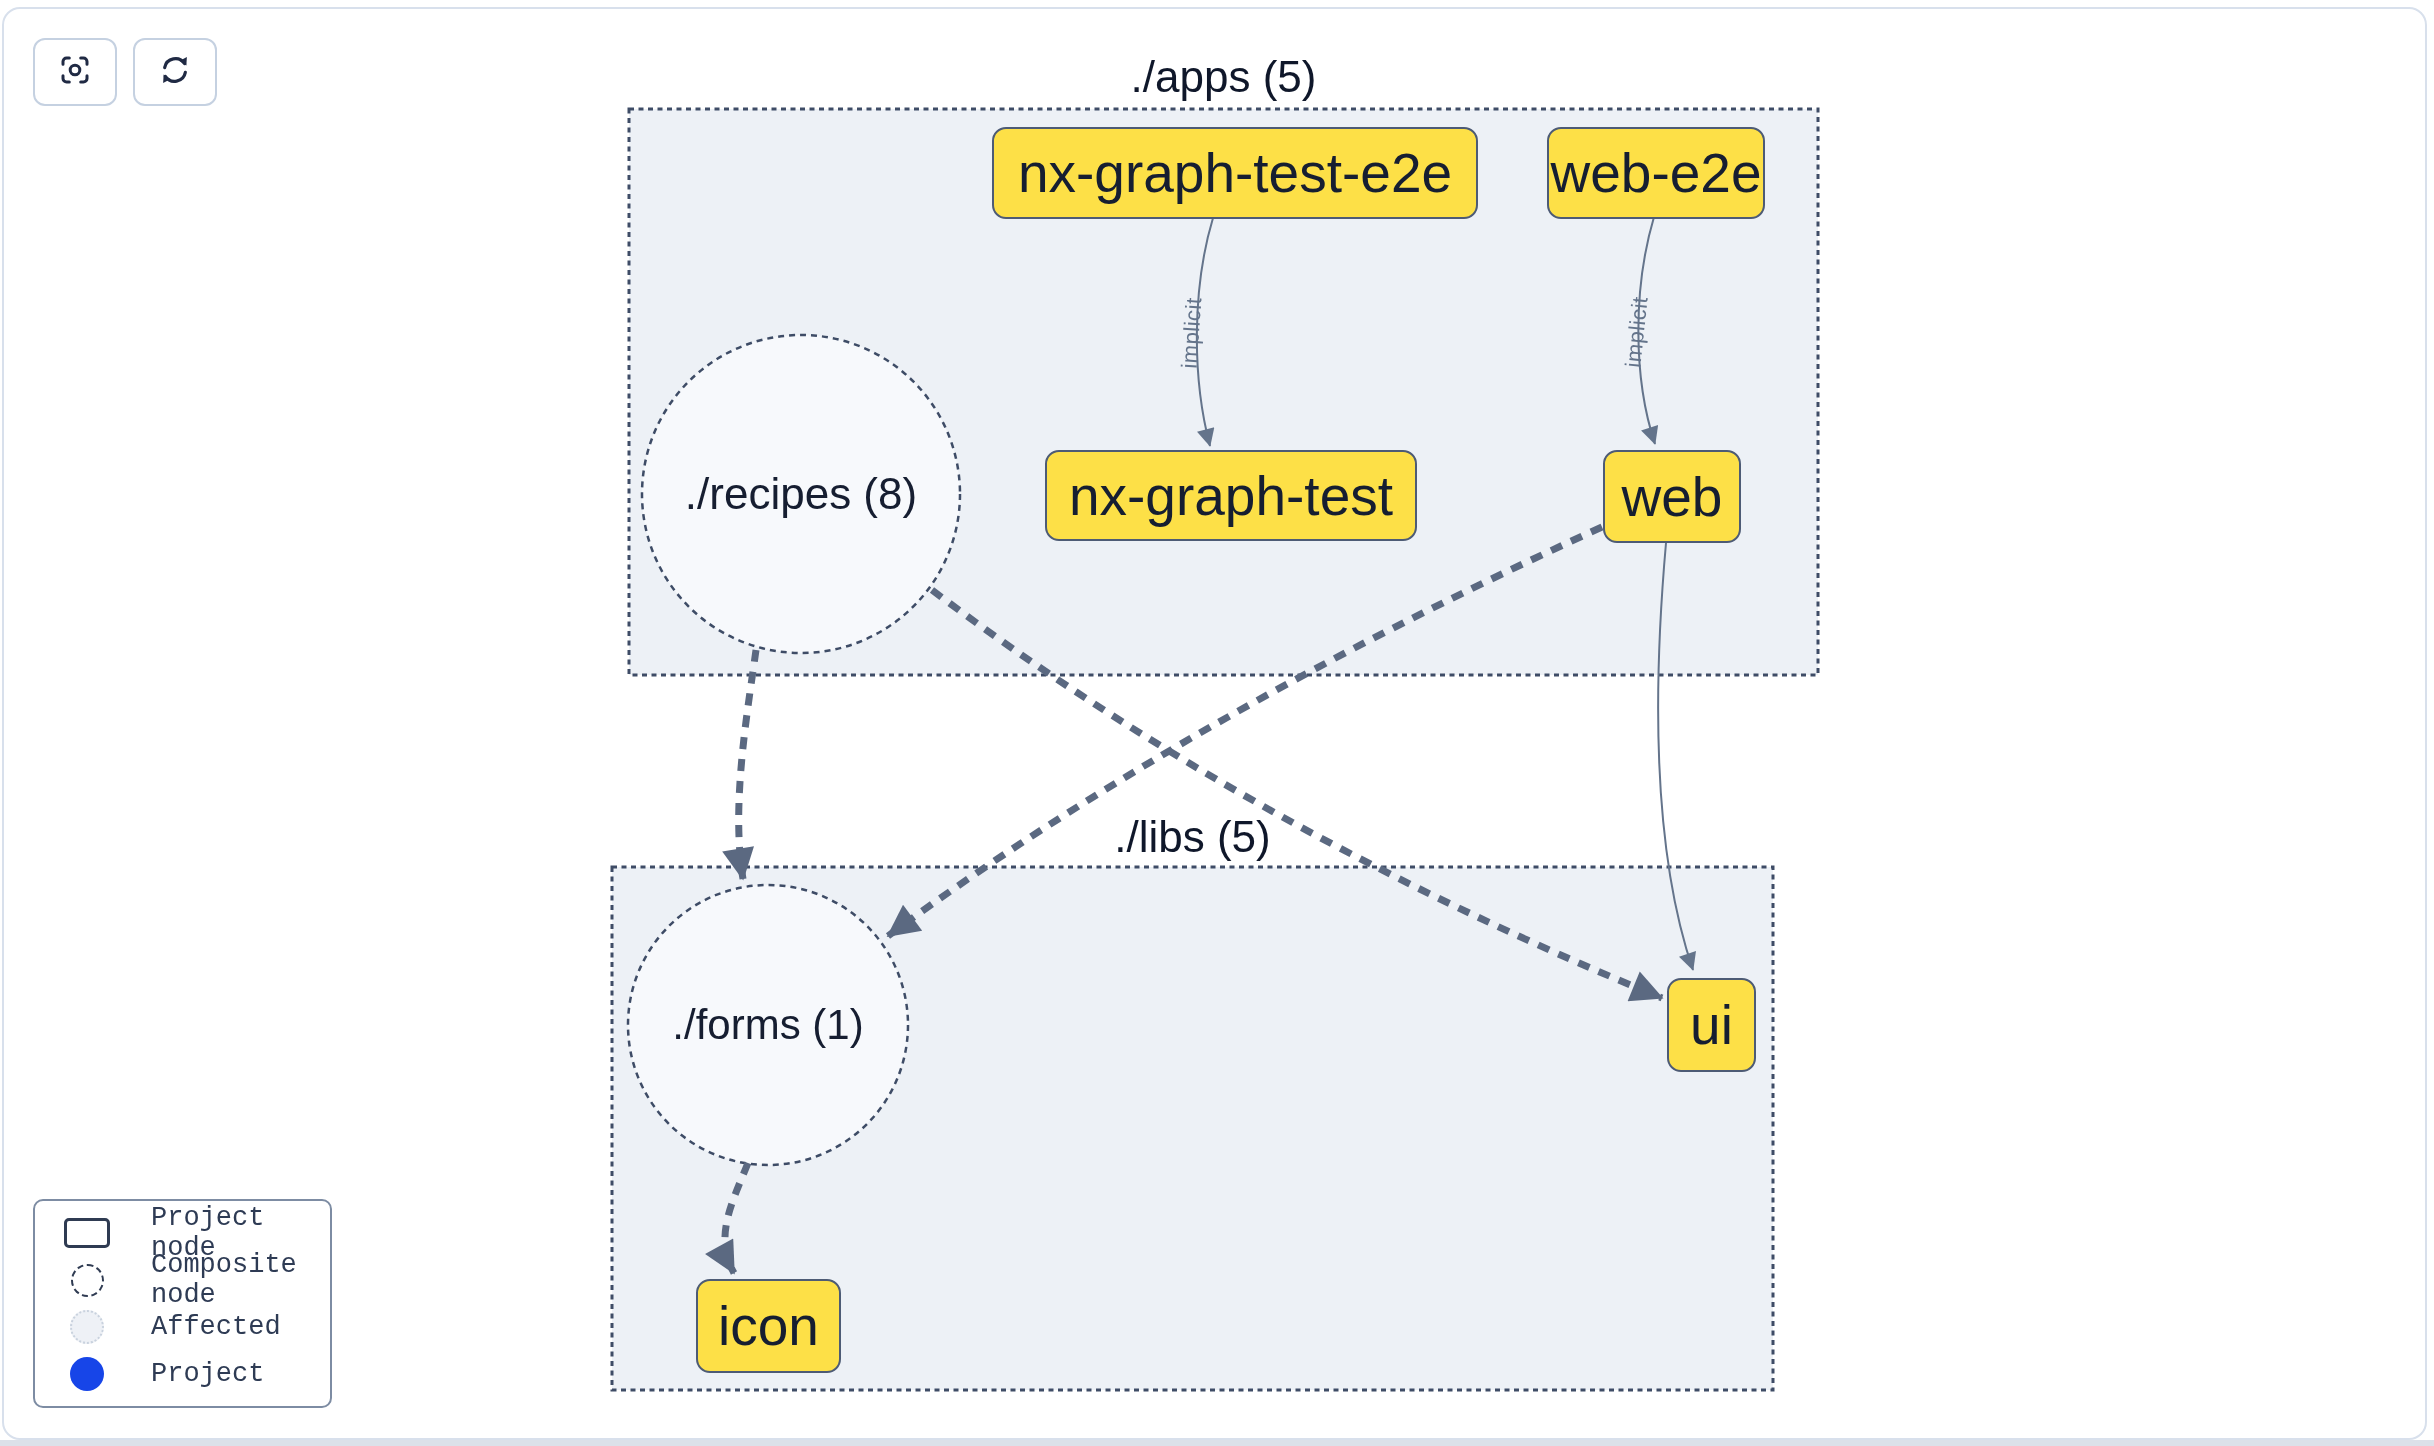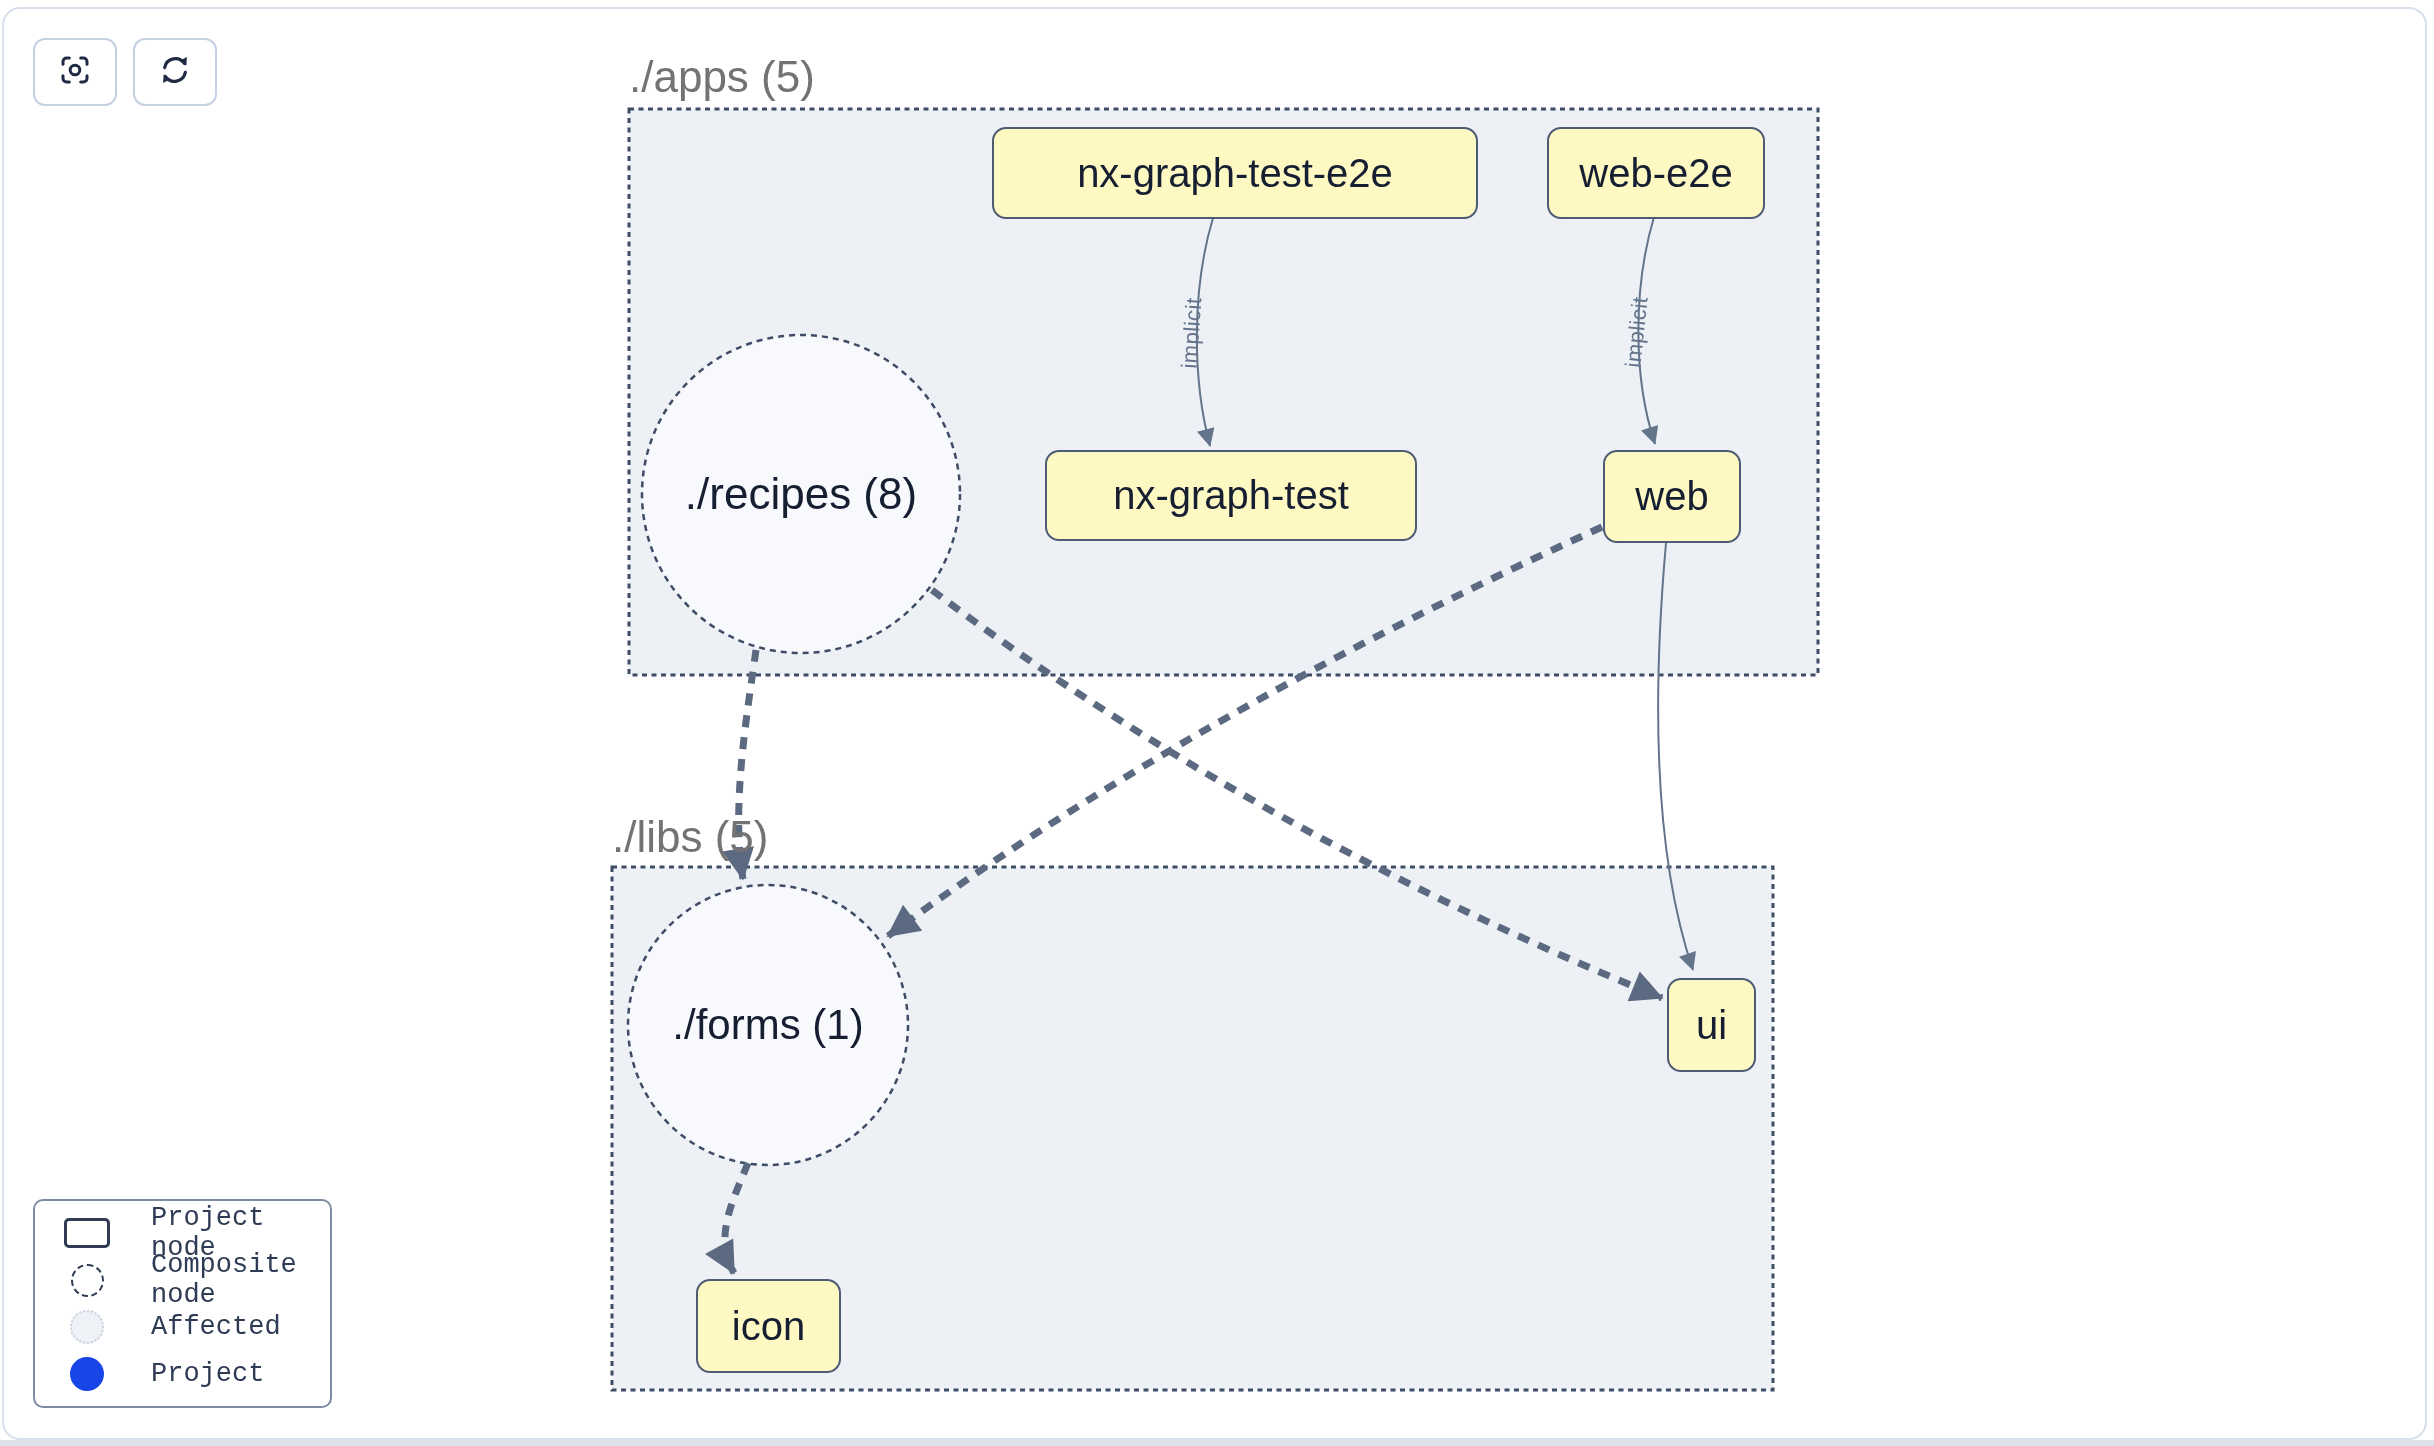--- a/index.html
+++ b/index.html
@@ -26,31 +26,31 @@
   }
   #btn-focus{left:33px;top:38px;}
   #btn-refresh{left:133px;top:38px;}
   .tool-btn svg{width:36px;height:36px;}
 
   
   .graph-svg{position:absolute;left:0;top:0;width:2434px;height:1446px;z-index:1;}
 
   
   .group-label{
-    position:absolute;font-size:44px;color:#737373;z-index:2;line-height:54px;
+    position:absolute;text-align:center;font-size:44px;color:#0f172a;z-index:2;line-height:54px;
   }
   #lbl-apps{left:629px;top:50px;width:1189px;}
   #lbl-libs{left:612px;top:810px;width:1161px;}
 
   
   .pnode{
     position:absolute;z-index:3;box-sizing:border-box;
-    background:#fef9c3;border:2px solid #4d5b75;border-radius:14px;
+    background:#fde047;border:2px solid #4d5b75;border-radius:14px;
     display:flex;align-items:center;justify-content:center;
-    font-size:40px;color:#161e31;cursor:pointer;
+    font-size:55px;color:#161e31;cursor:pointer;
   }
   #n-e2e1{left:992px;top:127px;width:486px;height:92px;}
   #n-webe2e{left:1547px;top:127px;width:218px;height:92px;}
   #n-test{left:1045px;top:450px;width:372px;height:91px;}
   #n-web{left:1603px;top:450px;width:138px;height:93px;}
   #n-ui{left:1667px;top:978px;width:89px;height:94px;}
   #n-icon{left:696px;top:1279px;width:145px;height:94px;}
 
   
   .cnode-label{

